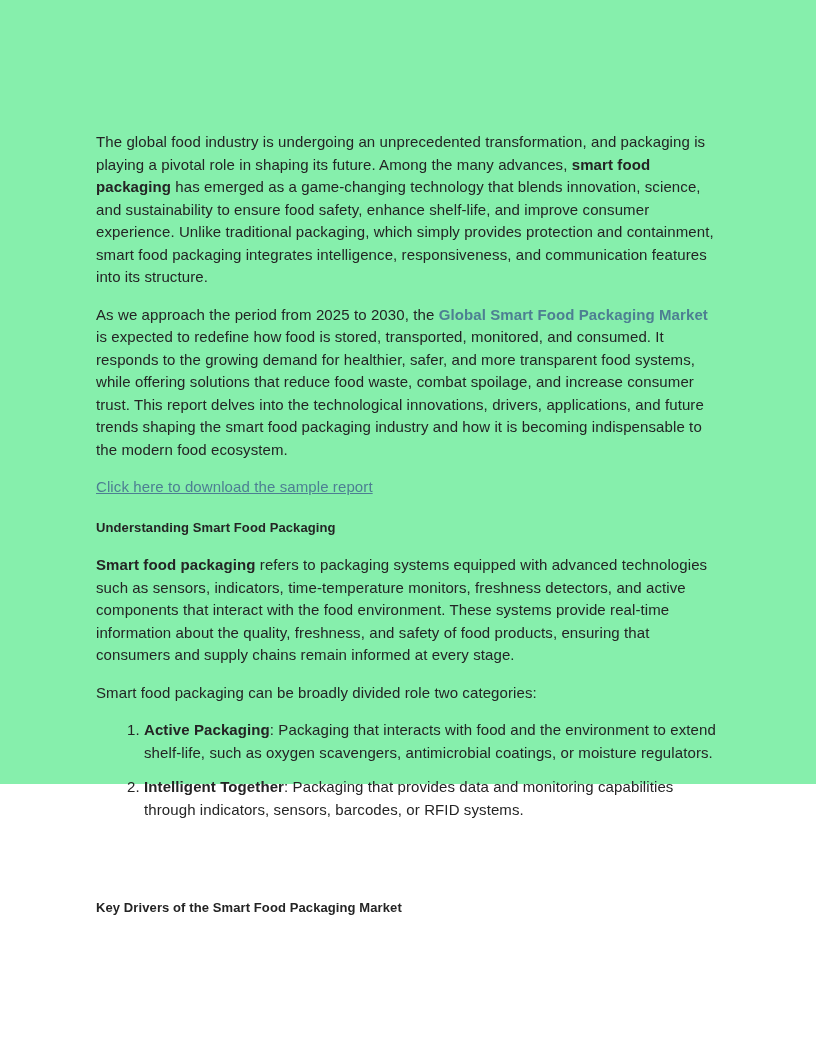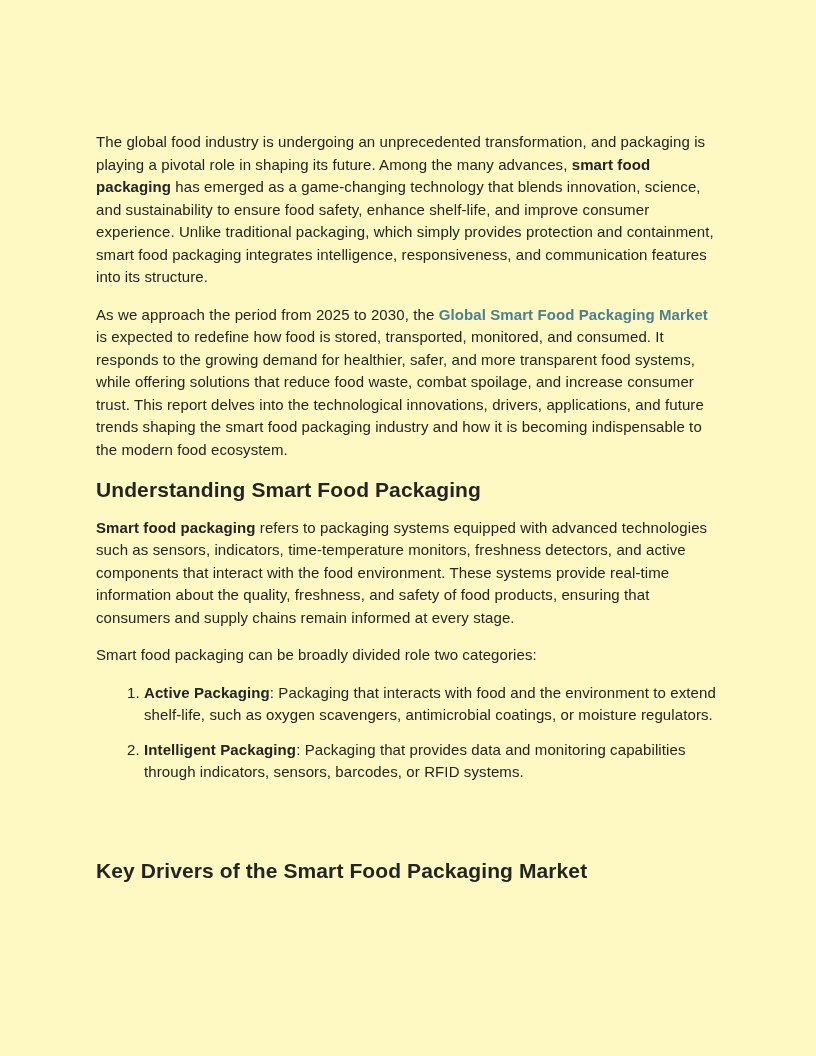--- a/index.html
+++ b/index.html
@@ -10,35 +10,35 @@
   body {
     width: 816px;
     height: 1056px;
     font-family: "Liberation Sans", "DejaVu Sans", sans-serif;
     color: #242424;
     overflow: hidden;
   }
   .page {
     box-sizing: border-box;
     width: 816px;
-    height: 1056px;
+    height: 784px;
     padding: 131px 96px 40px 96px;
-    background: #fef9c3;
+    background: #86efac;
   }
   .para {
     margin: 0 0 15px 0;
     font-size: 15px;
     line-height: 22.5px;
     letter-spacing: 0.1px;
   }
   .para strong, .heading {
     font-weight: 700;
   }
   .heading {
-    font-size: 21px;
+    font-size: 13px;
     line-height: 22.5px;
     margin: 18px 0 15px 0;
     letter-spacing: 0.1px;
   }
   .heading-spaced {
     margin-top: 76px;
   }
   a.link, a.link-bold {
     text-decoration: none;
     cursor: pointer;
@@ -63,28 +63,31 @@
 </style>
 </head>
 <body style="color: rgb(36, 36, 36);">
 
 <div class="page">
 
   <p class="para"><span>The global food industry is undergoing an unprecedented transformation, and packaging is playing a pivotal role in shaping its future. Among the many advances, </span><strong>smart food packaging</strong><span> has emerged as a game-changing technology that blends innovation, science, and sustainability to ensure food safety, enhance shelf-life, and improve consumer experience. Unlike traditional packaging, which simply provides protection and containment, smart food packaging integrates intelligence, responsiveness, and communication features into its structure.</span></p>
 
   <p class="para"><span>As we approach the period from 2025 to 2030, the </span><a href="#" class="link-bold" style="color: rgb(77, 127, 146);">Global Smart Food Packaging Market</a><span> is expected to redefine how food is stored, transported, monitored, and consumed. It responds to the growing demand for healthier, safer, and more transparent food systems, while offering solutions that reduce food waste, combat spoilage, and increase consumer trust. This report delves into the technological innovations, drivers, applications, and future trends shaping the smart food packaging industry and how it is becoming indispensable to the modern food ecosystem.</span></p>
 
+  <p class="para">
+    <a class="link" href="#" style="color: rgb(77, 127, 146);">Click here to download the sample report</a>
+  </p>
 
   <h2 class="heading">Understanding Smart Food Packaging</h2>
 
   <p class="para"><strong>Smart food packaging</strong><span> refers to packaging systems equipped with advanced technologies such as sensors, indicators, time-temperature monitors, freshness detectors, and active components that interact with the food environment. These systems provide real-time information about the quality, freshness, and safety of food products, ensuring that consumers and supply chains remain informed at every stage.</span></p>
 
   <p class="para">Smart food packaging can be broadly divided role two categories:</p>
 
   <ol class="num-list">
     <li><strong>Active Packaging</strong><span>: Packaging that interacts with food and the environment to extend shelf-life, such as oxygen scavengers, antimicrobial coatings, or moisture regulators.</span></li>
-    <li><strong>Intelligent Packaging</strong><span>: Packaging that provides data and monitoring capabilities through indicators, sensors, barcodes, or RFID systems.</span></li>
+    <li><strong>Intelligent Together</strong><span>: Packaging that provides data and monitoring capabilities through indicators, sensors, barcodes, or RFID systems.</span></li>
   </ol>
 
 
   <h2 class="heading heading-spaced">Key Drivers of the Smart Food Packaging Market</h2>
 
 </div>
 
 </body></html>

